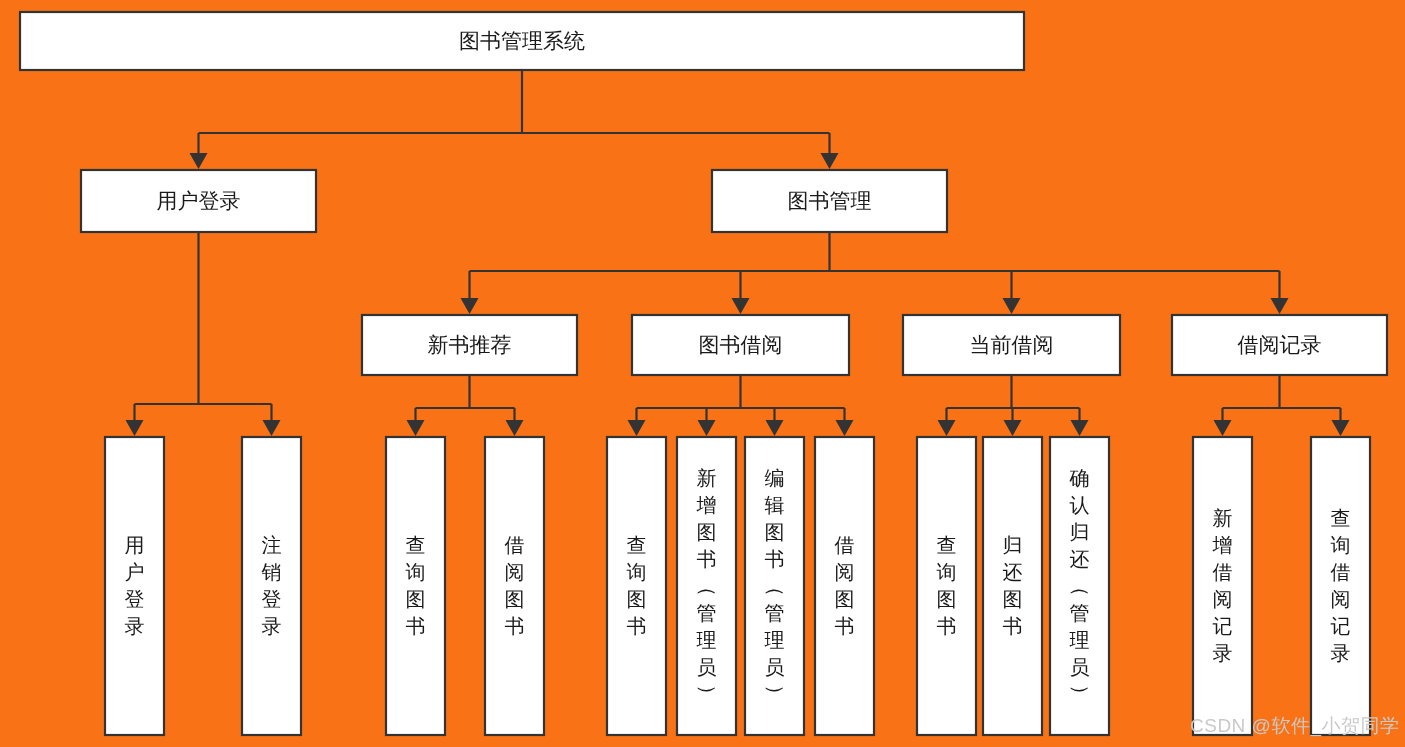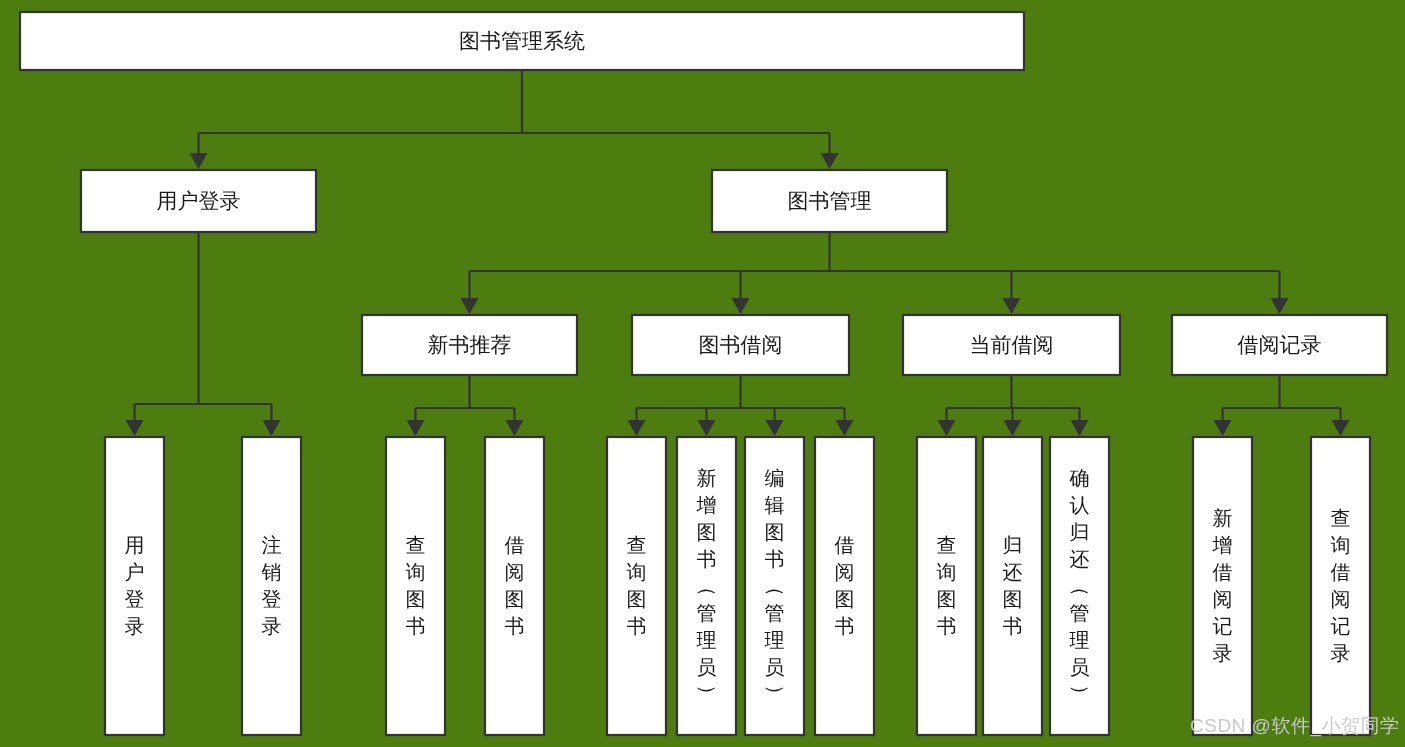--- a/index.html
+++ b/index.html
@@ -8,21 +8,21 @@
     padding: 0;
     background: #ffffff;
   }
   body {
     font-family: "Liberation Sans", "DejaVu Sans", sans-serif;
   }
   #diagram-canvas {
     position: relative;
     width: 1405px;
     height: 747px;
-    background: #4d7c0f;
+    background: #f97316;
     overflow: hidden;
   }
   svg.tree-svg {
     position: absolute;
     left: 0;
     top: 0;
     width: 1405px;
     height: 747px;
     display: block;
   }

